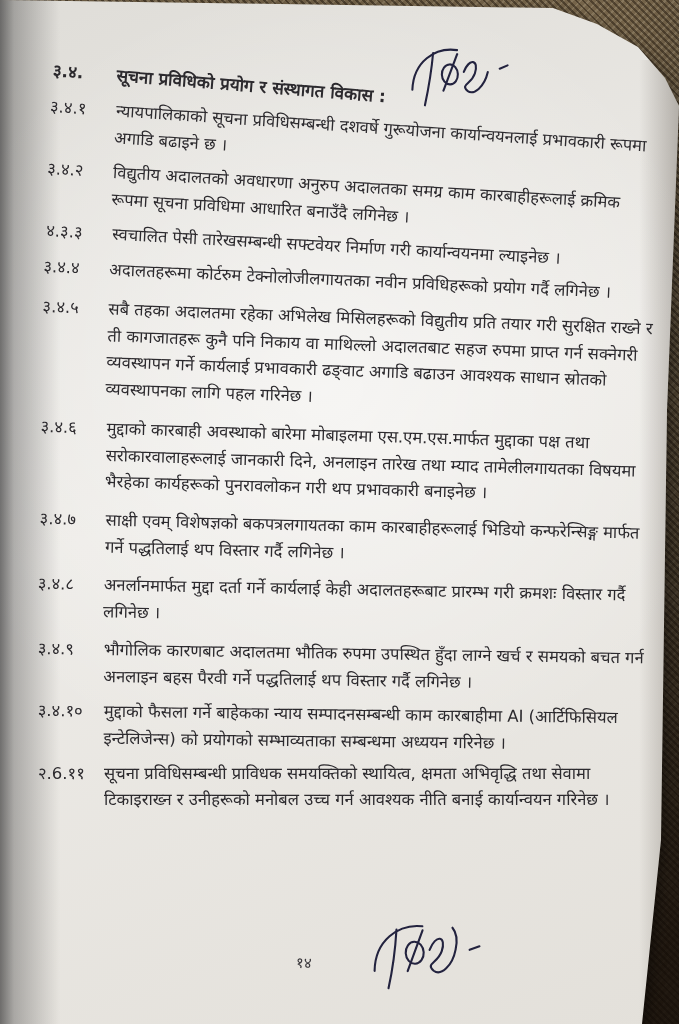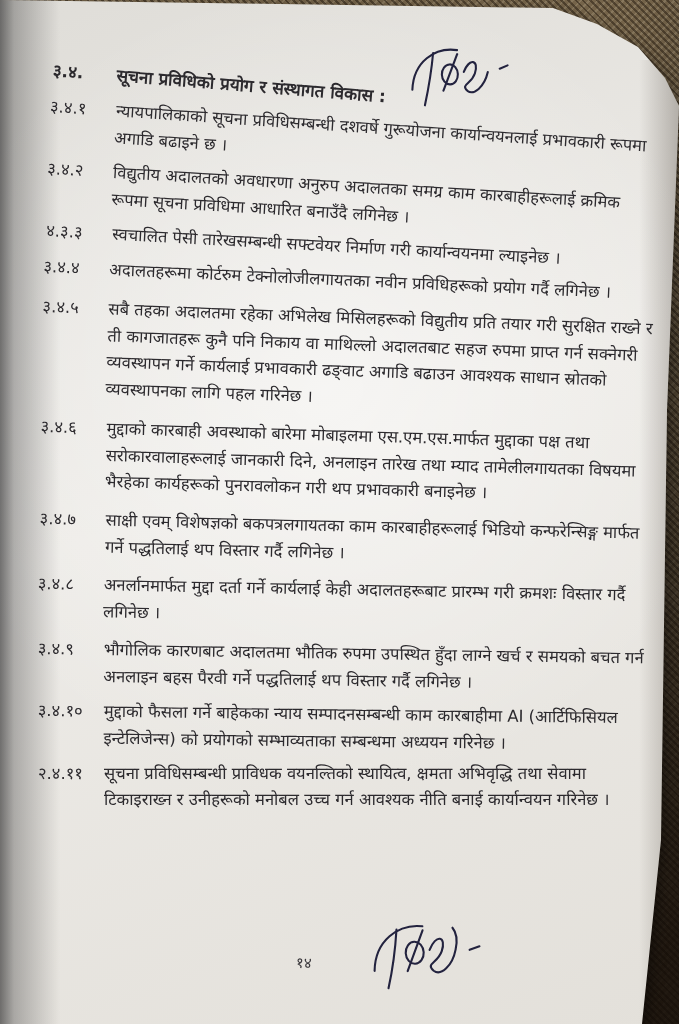--- a/index.html
+++ b/index.html
@@ -121,22 +121,22 @@
       </div>
       <div class="item">
         <span class="num">३.४.९</span>
         <div class="txt">भौगोलिक कारणबाट अदालतमा भौतिक रुपमा उपस्थित हुँदा लाग्ने खर्च र समयको बचत गर्न अनलाइन बहस पैरवी गर्ने पद्धतिलाई थप विस्तार गर्दै लगिनेछ ।</div>
       </div>
       <div class="item">
         <span class="num">३.४.१०</span>
         <div class="txt">मुद्दाको फैसला गर्ने बाहेकका न्याय सम्पादनसम्बन्धी काम कारबाहीमा AI (आर्टिफिसियल इन्टेलिजेन्स) को प्रयोगको सम्भाव्यताका सम्बन्धमा अध्ययन गरिनेछ ।</div>
       </div>
       <div class="item">
-        <span class="num">२.४.११</span>
-        <div class="txt">सूचना प्रविधिसम्बन्धी प्राविधक वयनल्तिको स्थायित्व, क्षमता अभिवृद्धि तथा सेवामा टिकाइराख्न र उनीहरूको मनोबल उच्च गर्न आवश्यक नीति बनाई कार्यान्वयन गरिनेछ ।</div>
+        <span class="num">२.6.११</span>
+        <div class="txt">सूचना प्रविधिसम्बन्धी प्राविधक समयक्तिको स्थायित्व, क्षमता अभिवृद्धि तथा सेवामा टिकाइराख्न र उनीहरूको मनोबल उच्च गर्न आवश्यक नीति बनाई कार्यान्वयन गरिनेछ ।</div>
       </div>
     </div>
 
     <div class="page-number">१४</div>
 
     <div class="sig sig-top">
       <svg viewBox="0 0 112 76" xmlns="http://www.w3.org/2000/svg">
         <path d="M6,48 C8,20 30,6 52,10"></path>
         <path d="M28,12 C26,28 22,48 18,64"></path>
         <ellipse cx="44" cy="34" rx="8" ry="10"></ellipse>

